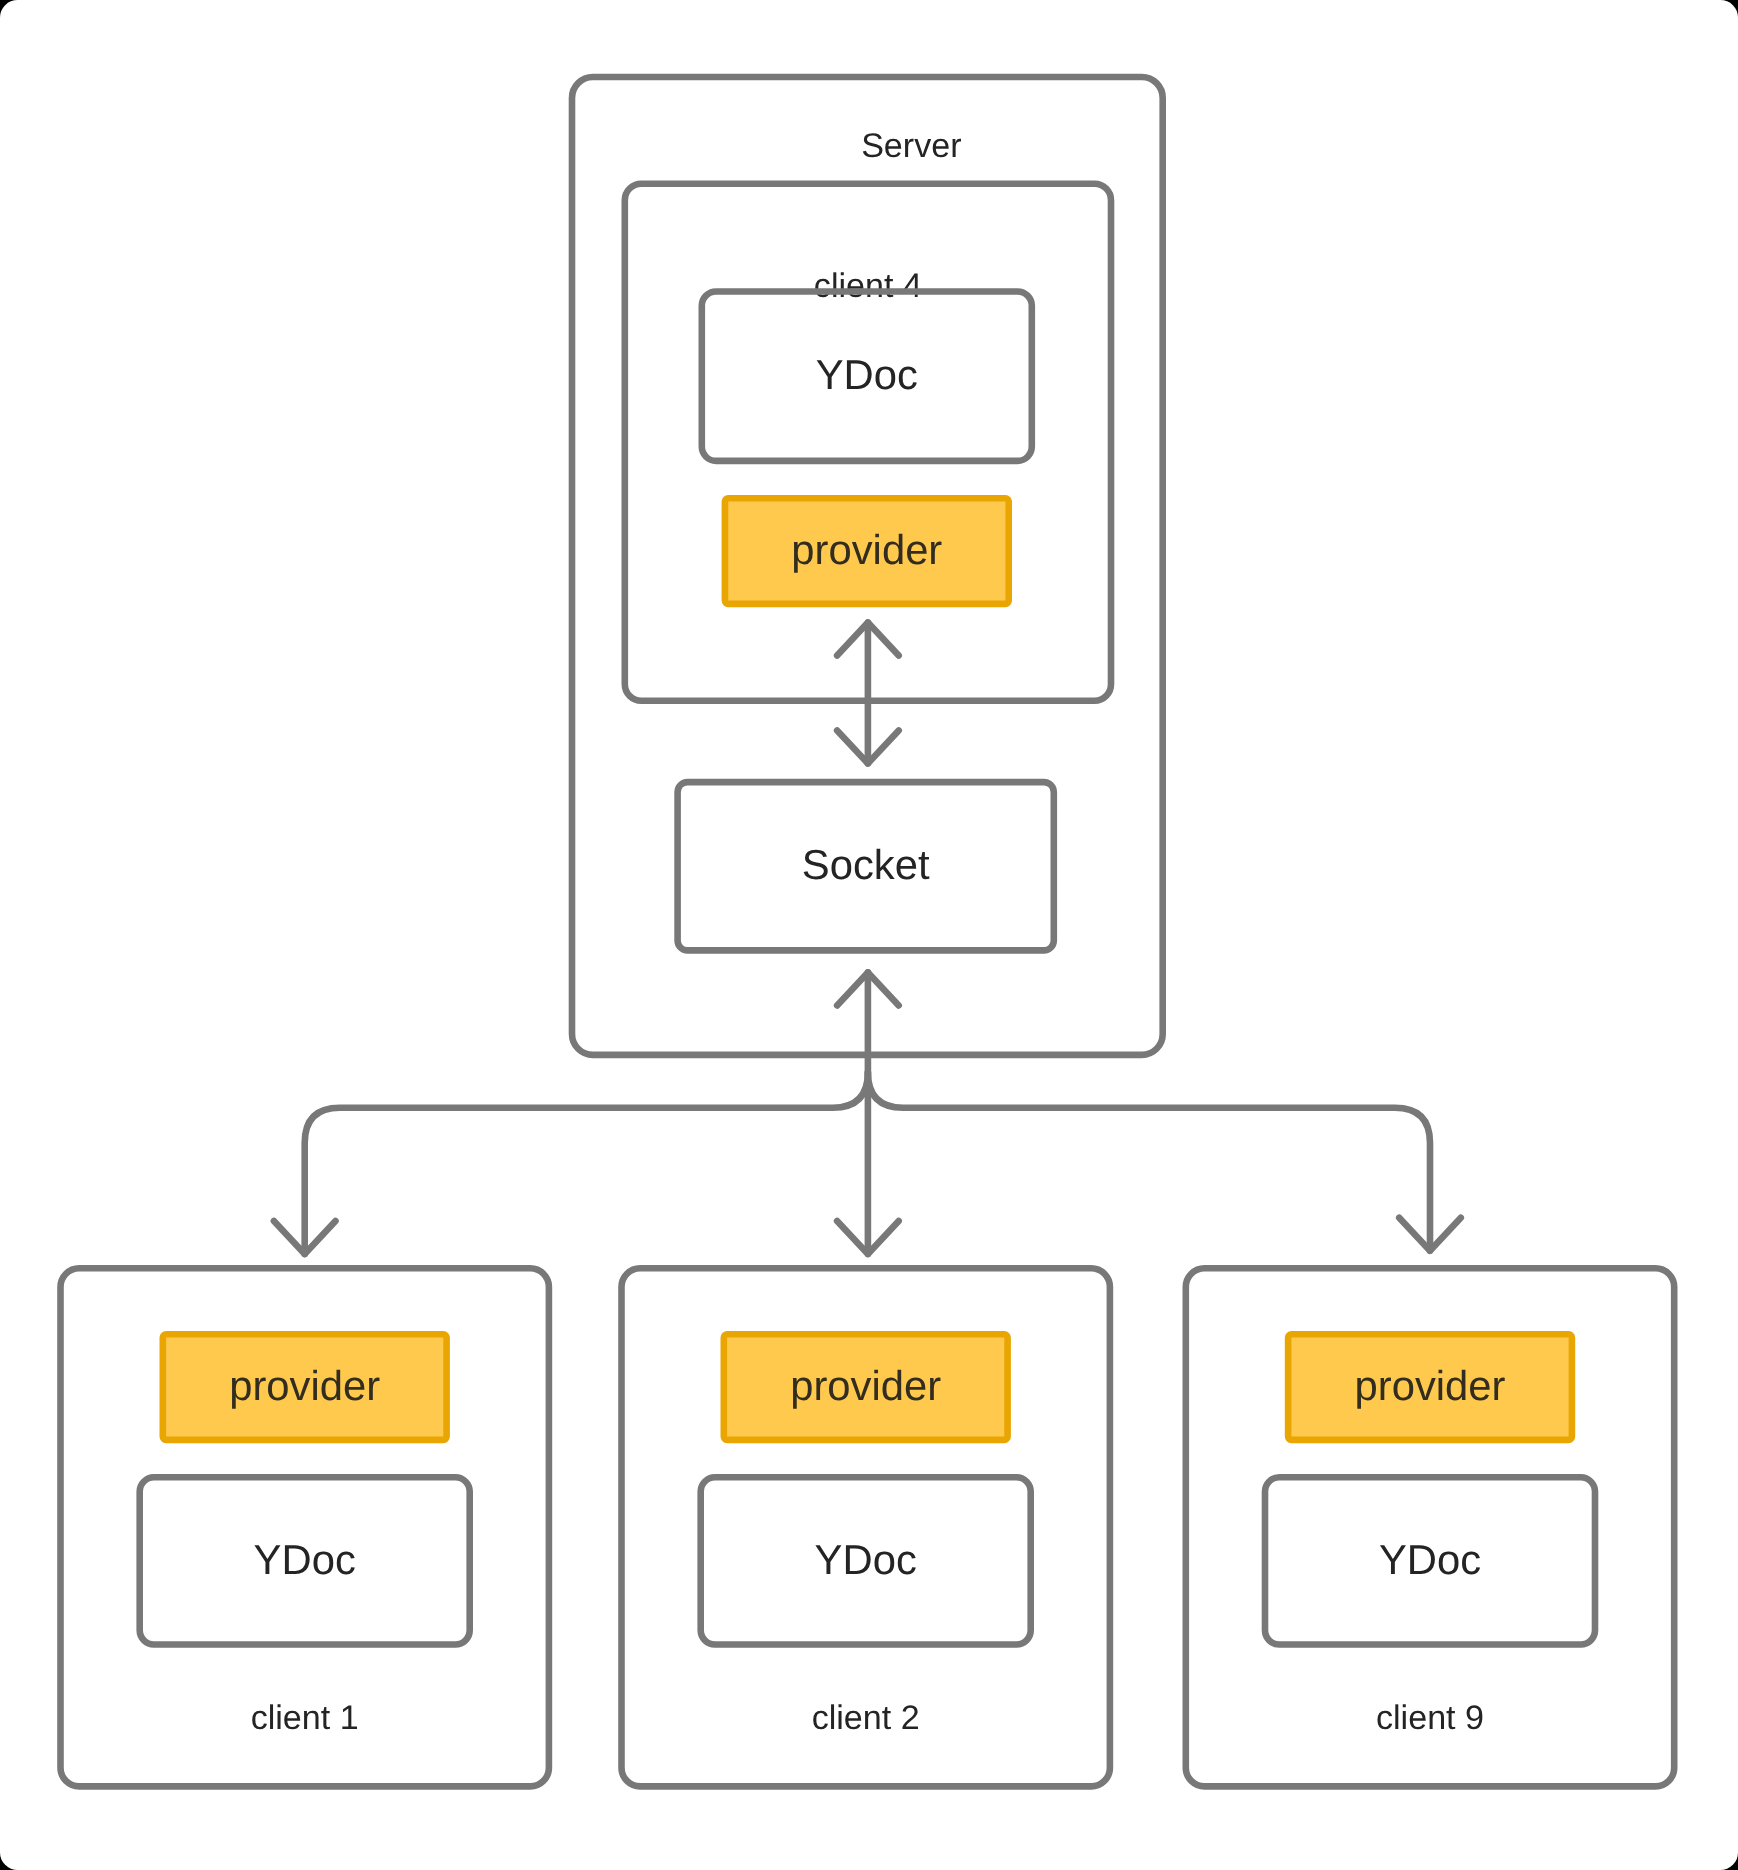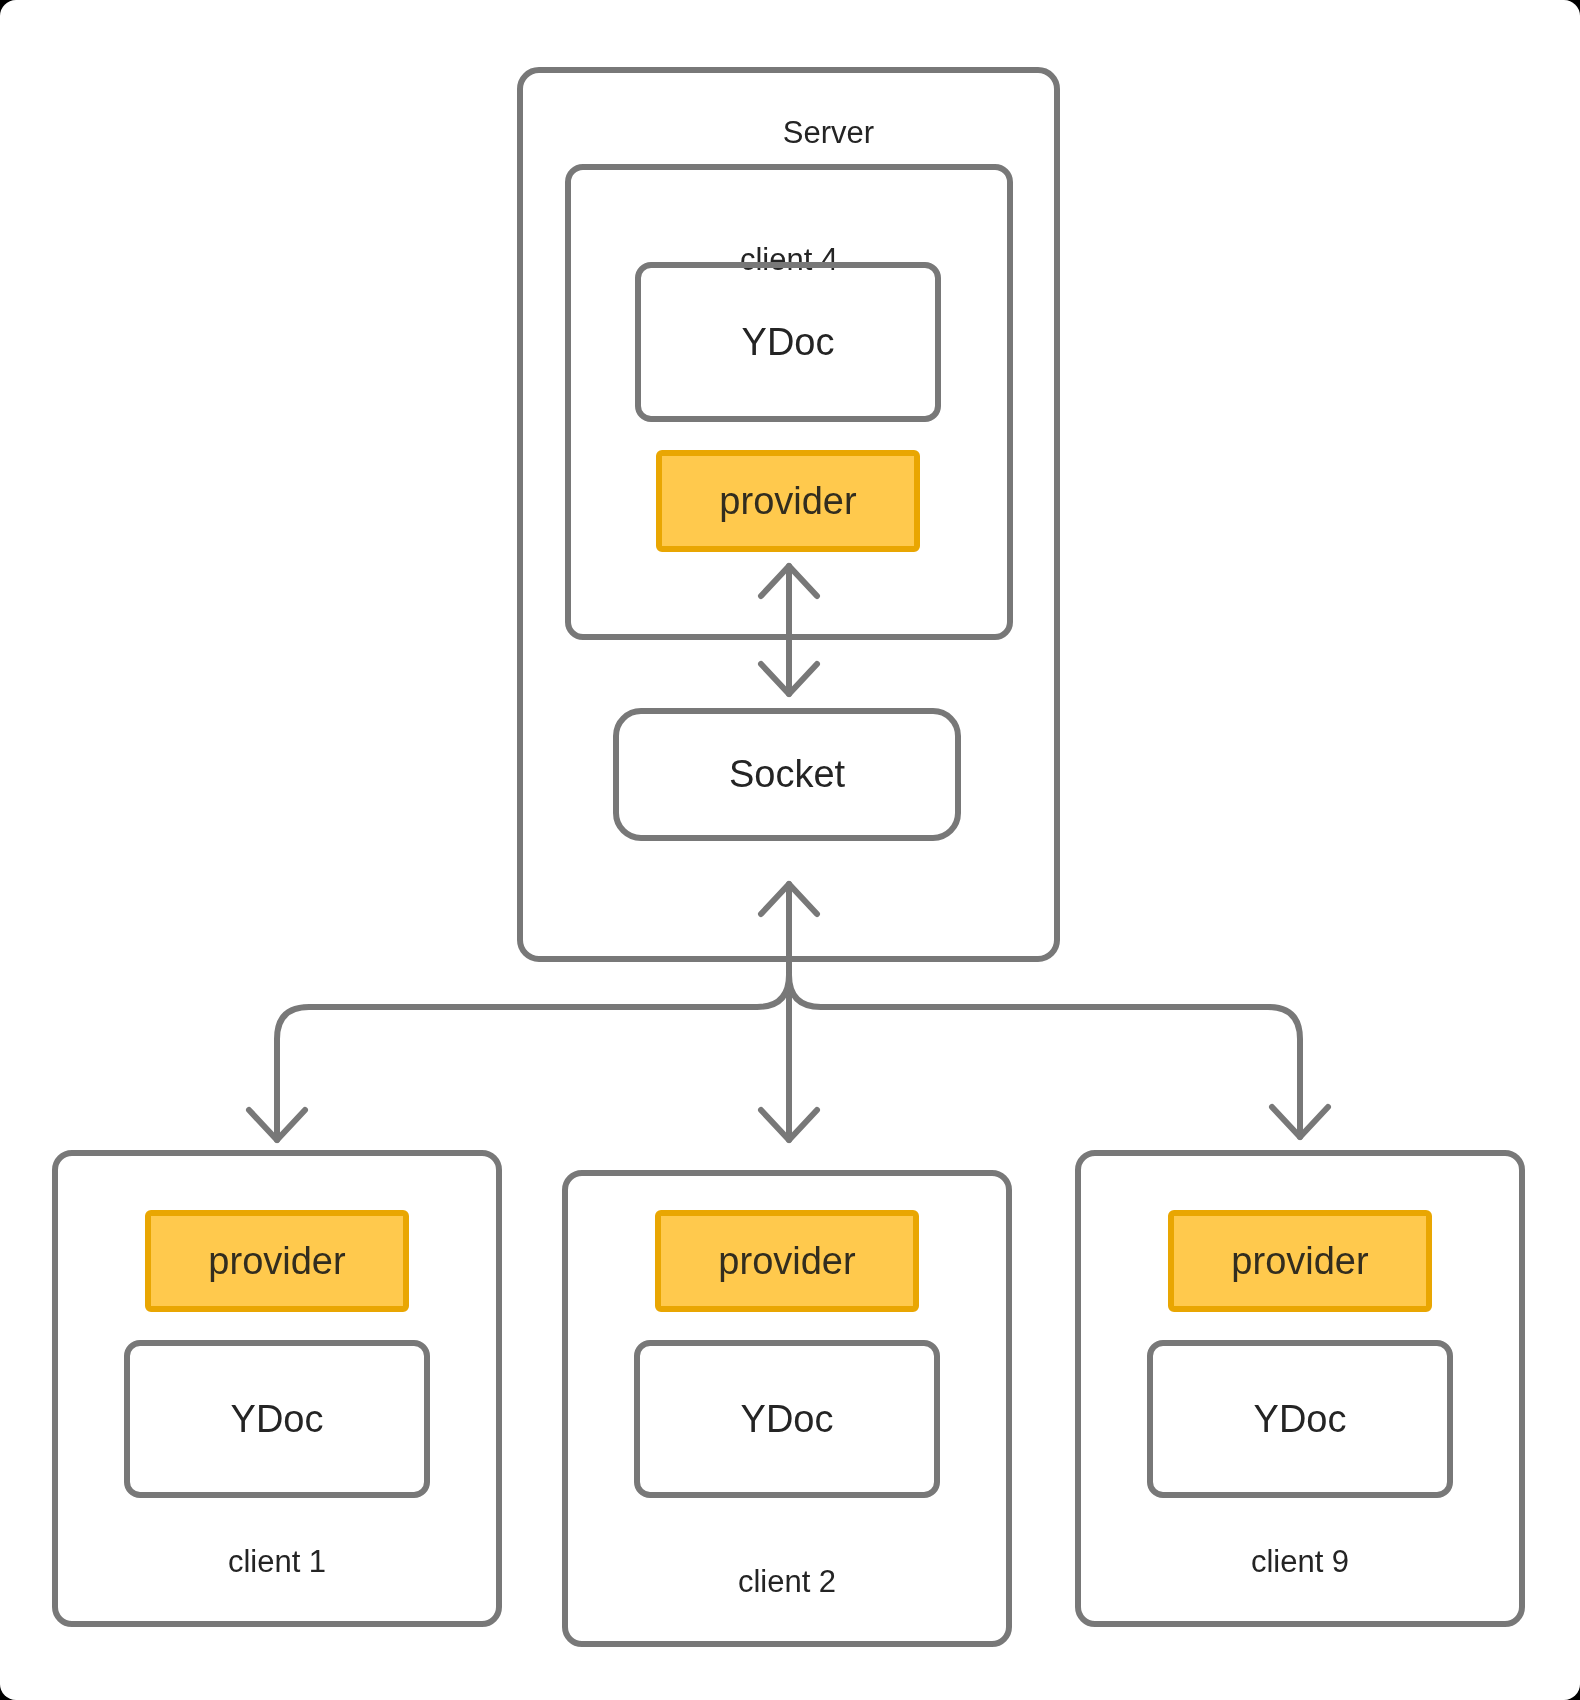--- a/index.html
+++ b/index.html
@@ -78,21 +78,21 @@
   </div>
 
   <div class="box" style="left:635px;top:262px;width:306px;height:160px;border-radius:16px;">
     <div class="center-label">YDoc</div>
   </div>
 
   <div class="box provider" style="left:656px;top:450px;width:264px;height:102px;">
     <div class="center-label">provider</div>
   </div>
 
-  <div class="box" style="left:613px;top:708px;width:348px;height:133px;border-radius:28px;">
+  <div class="box" style="left:613px;top:708px;width:348px;height:159px;border-radius:12px;">
     <div class="center-label">Socket</div>
   </div>
 
   <svg class="connectors" width="1580" height="1700" viewBox="0 0 1580 1700">
 
     <path d="M789 566 V694"></path>
     <path d="M761 596 L789 566 L817 596"></path>
     <path d="M761 664 L789 694 L817 664"></path>
 
     <path d="M789 884 V1140"></path>
@@ -109,21 +109,21 @@
   <div class="box" style="left:52px;top:1150px;width:450px;height:477px;border-radius:20px;text-decoration:underline;">
     <div class="label" style="top:388px;">client 1</div>
   </div>
   <div class="box provider" style="left:145px;top:1210px;width:264px;height:102px;">
     <div class="center-label">provider</div>
   </div>
   <div class="box" style="left:124px;top:1340px;width:306px;height:158px;border-radius:16px;">
     <div class="center-label">YDoc</div>
   </div>
 
-  <div class="box" style="left:562px;top:1150px;width:450px;height:477px;border-radius:20px;margin-top:20px;">
+  <div class="box" style="left:562px;top:1150px;width:450px;height:477px;border-radius:20px;">
     <div class="label" style="top:388px;">client 2</div>
   </div>
   <div class="box provider" style="left:655px;top:1210px;width:264px;height:102px;">
     <div class="center-label">provider</div>
   </div>
   <div class="box" style="left:634px;top:1340px;width:306px;height:158px;border-radius:16px;">
     <div class="center-label">YDoc</div>
   </div>
 
   <div class="box" style="left:1075px;top:1150px;width:450px;height:477px;border-radius:20px;">

